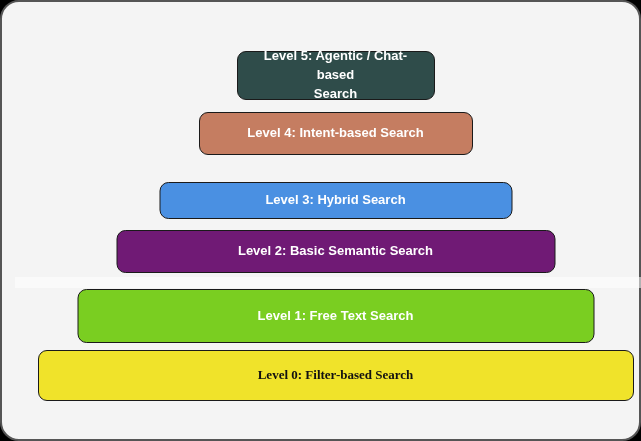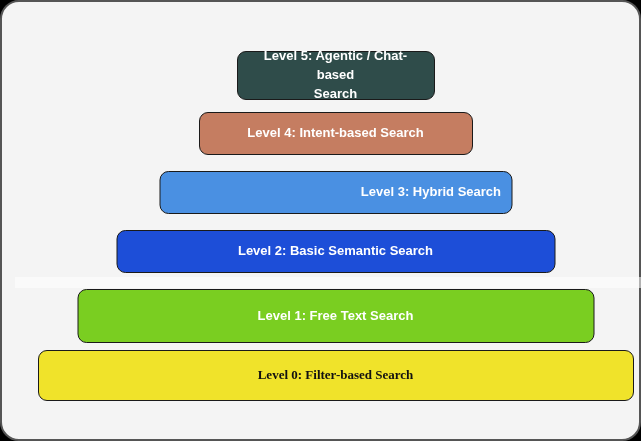--- a/index.html
+++ b/index.html
@@ -64,24 +64,24 @@
 <div class="stage">
   <div class="highlight-band"></div>
   <div id="levels-container">
       <div class="level-bar" style="top: 51px; width: 198px; height: 49px; background: rgb(47, 76, 74); color: rgb(255, 255, 255); border-color: rgb(26, 26, 26);">
     <div class="level-label">Level 5: Agentic / Chat-based
 Search</div>
   </div>
       <div class="level-bar" style="top: 112px; width: 274px; height: 43px; background: rgb(197, 125, 97); color: rgb(255, 255, 255); border-color: rgb(26, 26, 26);">
     <div class="level-label">Level 4: Intent-based Search</div>
   </div>
-      <div class="level-bar" style="top: 171px; width: 353px; height: 43px; background: rgb(74, 144, 226); color: rgb(255, 255, 255); border-color: rgb(26, 26, 26); justify-content: flex-end;">
+      <div class="level-bar" style="top: 182px; width: 353px; height: 37px; background: rgb(74, 144, 226); color: rgb(255, 255, 255); border-color: rgb(26, 26, 26);">
     <div class="level-label">Level 3: Hybrid Search</div>
   </div>
-      <div class="level-bar" style="top: 230px; width: 439px; height: 43px; background: #1d4ed8; color: rgb(255, 255, 255); border-color: rgb(26, 26, 26);">
+      <div class="level-bar" style="top: 230px; width: 439px; height: 43px; background: #701a75; color: rgb(255, 255, 255); border-color: rgb(26, 26, 26);">
     <div class="level-label">Level 2: Basic Semantic Search</div>
   </div>
       <div class="level-bar" style="top: 289px; width: 517px; height: 54px; background: rgb(122, 206, 33); color: rgb(255, 255, 255); border-color: rgb(26, 26, 26);">
     <div class="level-label">Level 1: Free Text Search</div>
   </div>
       <div class="level-bar" style="top: 350px; width: 596px; height: 51px; background: rgb(240, 227, 42); color: rgb(17, 17, 17); border-color: rgb(26, 26, 26); font-family: Liberation Serif, serif;">
     <div class="level-label">Level 0: Filter-based Search</div>
   </div>
     </div>
 </div>

